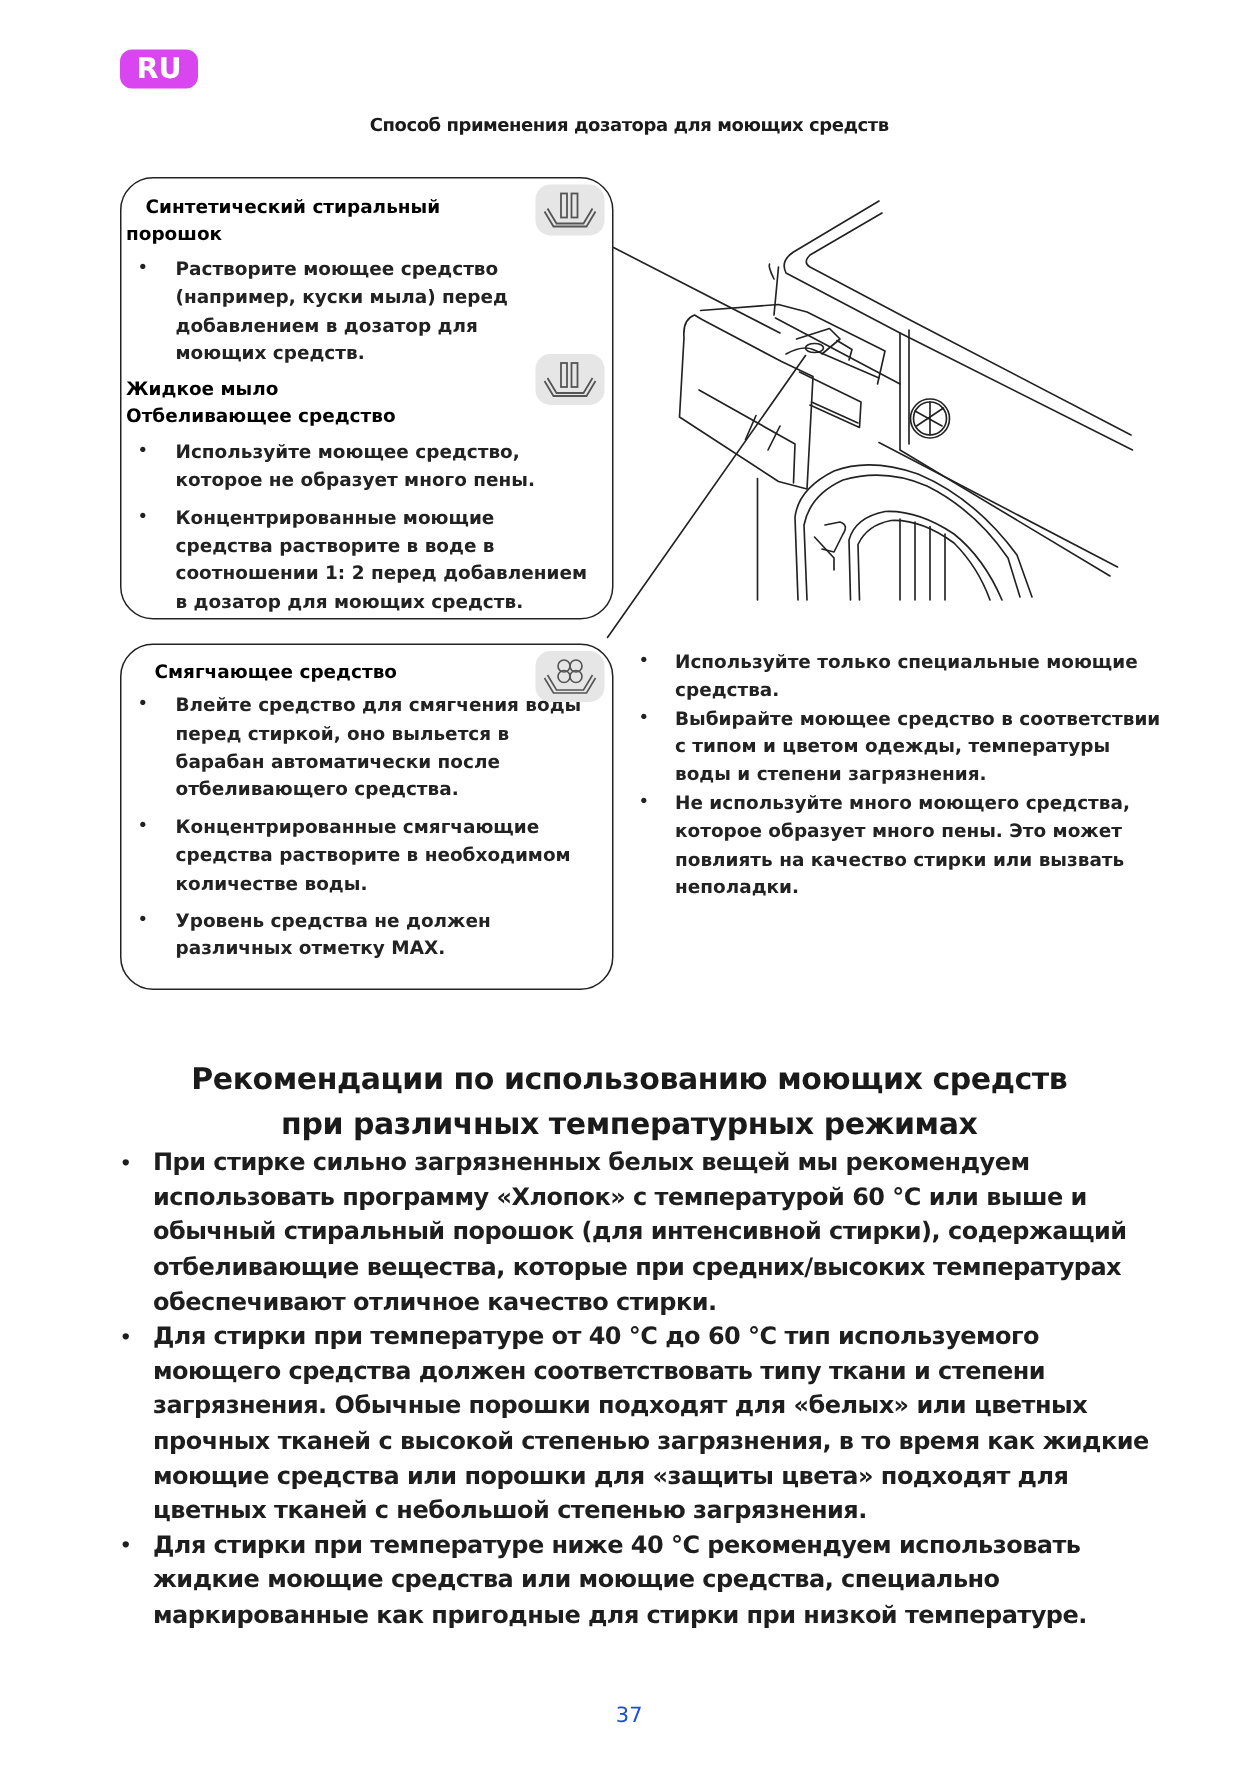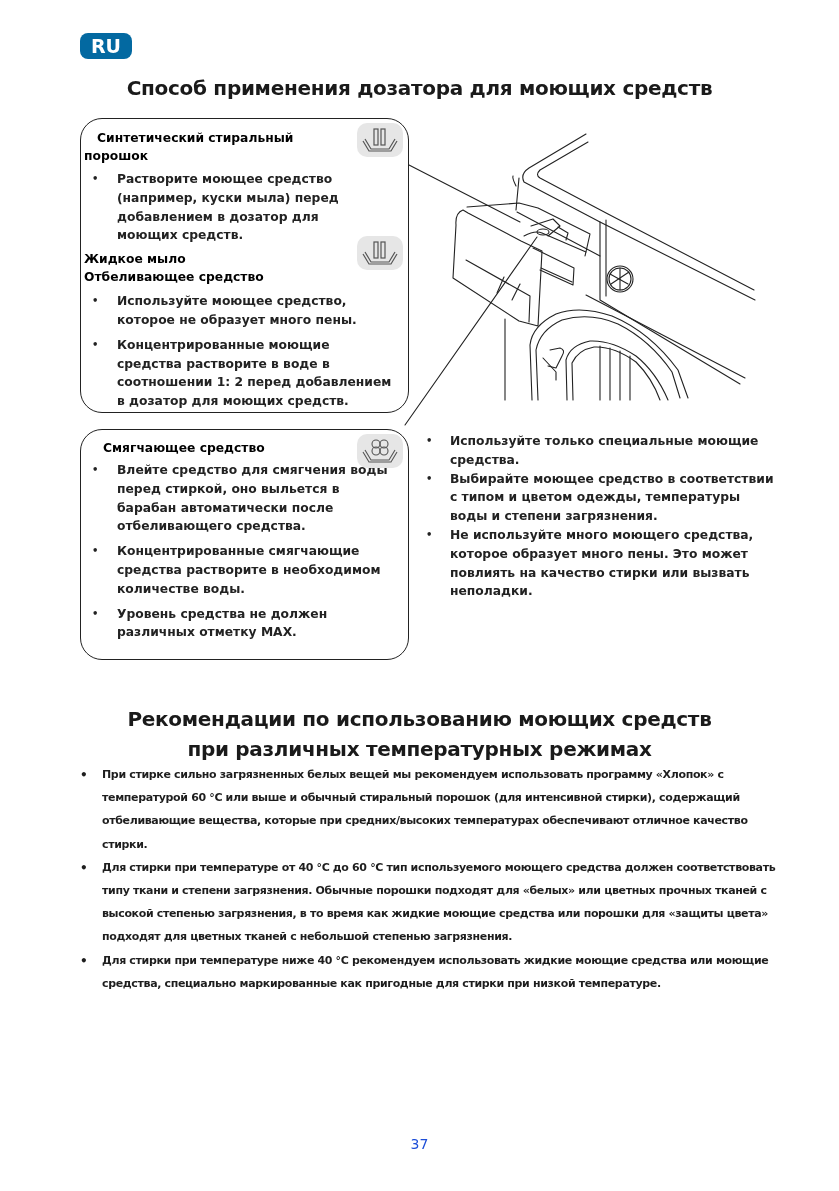--- a/index.html
+++ b/index.html
@@ -1,38 +1,38 @@
 <!DOCTYPE html>
 <html><head>
 <meta charset="utf-8">
 <style>
   html, body { margin: 0; padding: 0; background: #ffffff; }
   body { width: 839px; height: 1191px; position: relative; overflow: hidden;
          font-family: "DejaVu Sans", "Liberation Sans", sans-serif; color: #1a1a1a; }
   .lang-badge { position: absolute; left: 80px; top: 33px; width: 52px; height: 26px;
-                background: #0369a1; border-radius: 8px; color: #ffffff; font-weight: bold;
+                background: #d946ef; border-radius: 8px; color: #ffffff; font-weight: bold;
                 font-size: 19px; line-height: 26px; text-align: center; letter-spacing: 0px; }
   .h1 { position: absolute; left: 0; width: 839px; text-align: center; font-weight: bold; }
-  .title1 { top: 76px; font-size: 20px; letter-spacing: -0.3px; }
+  .title1 { top: 76px; font-size: 12px; letter-spacing: -0.3px; }
   .box { position: absolute; left: 80px; width: 329px; border: 1.3px solid #222; border-radius: 22px;
          background: #fff; box-sizing: border-box; }
   .box-top { top: 118px; height: 295px; }
   .box-bot { top: 429px; height: 231px; }
   .sub-h { font-weight: bold; font-size: 12.3px; line-height: 18px; color: #000000; }
   .bl { list-style: none; margin: 0; padding: 0; font-weight: bold; }
   .bl li { position: relative; padding-left: 33px; font-size: 12.3px; line-height: 18.8px; color: #222; }
   .bl li::before { content: "•"; position: absolute; left: 8px; top: 0; font-size: 10px; }
   .icon-box { position: absolute; width: 46px; height: 34px; background: #e6e6e6; border-radius: 10px; }
   .icon-box svg { position: absolute; left: 0; top: 0; }
   .right-list { position: absolute; left: 418px; top: 432px; width: 360px; }
   .right-list li { position: relative; padding-left: 32px; font-size: 12.3px; line-height: 18.8px; color: #222; }
   .right-list li::before { content: "•"; position: absolute; left: 8px; font-size: 10px; }
   .title2 { top: 704px; font-size: 20px; line-height: 30px; letter-spacing: -0.3px; }
   .main-list { position: absolute; left: 76px; top: 763px; width: 700px; }
-  .main-list li { position: relative; padding-left: 26px; font-size: 11px; line-height: 23.2px; color: #1e1e1e; letter-spacing: -0.35px; }
+  .main-list li { position: relative; padding-left: 26px; font-size: 16px; line-height: 23.2px; color: #1e1e1e; letter-spacing: -0.35px; }
   .main-list li::before { content: "•"; position: absolute; left: 4px; font-size: 12px; top: 1px; }
   .page-num { position: absolute; left: 0; width: 839px; top: 1136px; text-align: center; font-size: 14px; color: #1d4ed8; }
   .illus { position: absolute; left: 0; top: 0; }
 </style>
 </head>
 <body>
 
 <div class="lang-badge">RU</div>
 <div class="h1 title1">Способ применения дозатора для моющих средств</div>
 

